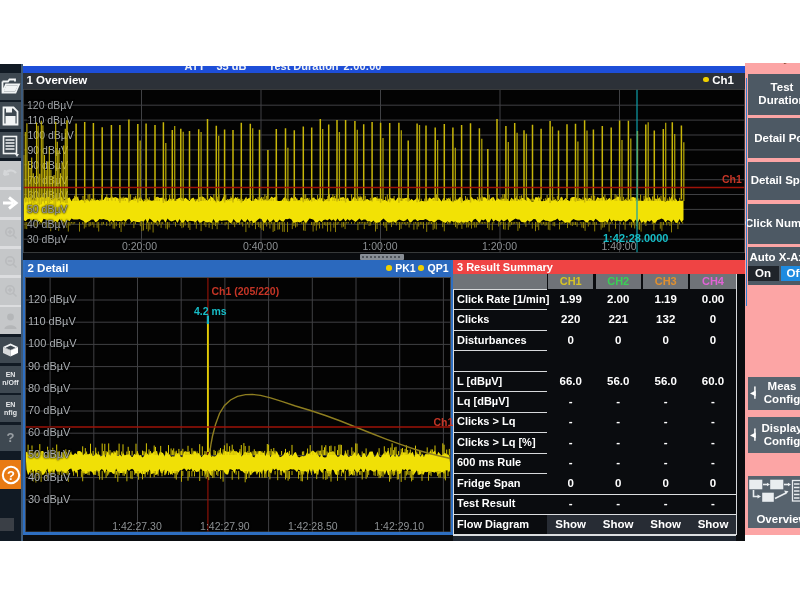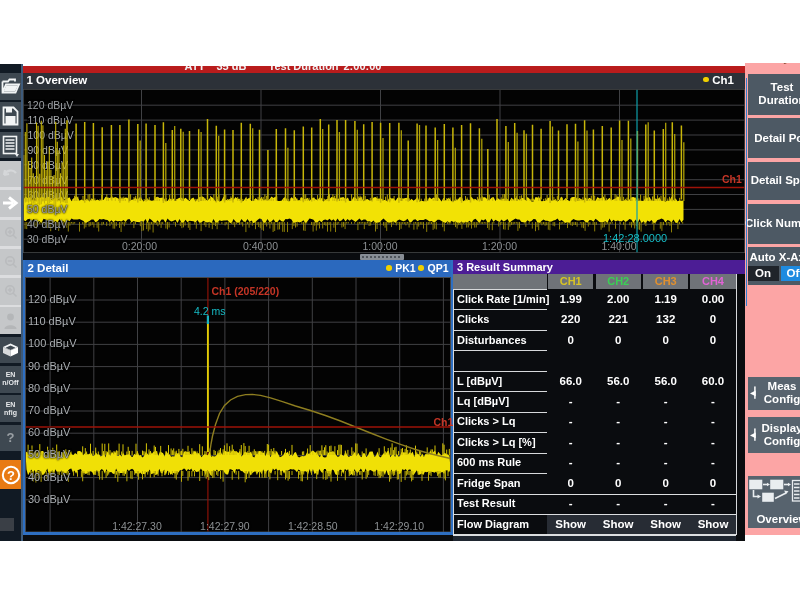--- a/index.html
+++ b/index.html
@@ -7,41 +7,41 @@
 #lsb{position:absolute;left:0;top:63.5px;width:21.5px;height:477px;background:#111a24;overflow:hidden}
 .sb{position:absolute;left:0;width:21px;display:flex;align-items:center;justify-content:center}
 .sb.dk{background:#3e4851}
 .sb.lt{background:#c5c7c9}
 .sb.or{background:#e87a12}
 .gen{font-size:7px;font-weight:bold;color:#e8eaec;line-height:8px;text-align:center;width:100%}
 .qm{font-size:13px;font-weight:bold;color:#9aa0a5}
 #lsbline{position:absolute;left:21.3px;top:63.5px;width:1.4px;height:477px;background:#3d5a7a}
 
 #main{position:absolute;left:22.5px;top:65.5px;width:722.5px;height:475px;background:#0a0c0f}
-#topbar{position:absolute;left:22.5px;top:65.5px;width:722.5px;height:7px;background:#b91c1c;overflow:hidden}
+#topbar{position:absolute;left:22.5px;top:65.5px;width:722.5px;height:7px;background:#1d4ed8;overflow:hidden}
 #topbar div{position:absolute;top:-5.5px;color:#f0f2f4;font-size:11px;font-weight:bold;white-space:nowrap}
 #ovhdr{position:absolute;left:22.5px;top:72.5px;width:722.5px;height:16.5px;background:#2c3138;color:#fff;font-size:11.5px;font-weight:bold;line-height:15px}
 #ovhdr .t{position:absolute;left:4px}
 .dot{display:inline-block;width:5.5px;height:5.5px;border-radius:50%;background:#f0d000;vertical-align:1.5px;margin-right:3.5px}
 #ovhdr .r{position:absolute;right:11px}
 .yl{position:absolute;font-size:10.5px;color:#9da1a5;white-space:nowrap;text-shadow:0 0 2px #000,0 0 2px #000}
 .yl2{position:absolute;font-size:11px;color:#aaaeb2;white-space:nowrap;text-shadow:0 0 2px #000,0 0 2px #000}
 .xl{position:absolute;font-size:10.5px;color:#8d9194;text-align:center;white-space:nowrap;text-shadow:0 0 2px #000}
 .redtx{position:absolute;font-size:10.5px;font-weight:bold;color:#c53526;white-space:nowrap}
-.cyantx{position:absolute;font-size:11px;font-weight:normal;color:#17bcc6;white-space:nowrap}
+.cyantx{position:absolute;font-size:11px;font-weight:bold;color:#17bcc6;white-space:nowrap}
 
 #split{position:absolute;left:360px;top:254px;width:44px;height:6px;background:#878d94;border-radius:1px}
 #split:before{content:"";position:absolute;left:2px;top:2px;width:40px;height:2px;background:repeating-linear-gradient(90deg,#4e545b 0 2px,#878d94 2px 4px)}
 
 #dpanel{position:absolute;left:22.5px;top:260px;width:430px;height:275px;background:#2e6fc2}
 #dhdr{position:absolute;left:24.5px;top:260px;width:426px;height:29px;color:#fff;font-size:11.5px;font-weight:bold;line-height:17px;background:#2b69be}
 #dhdr .t{position:absolute;left:3px}
 #dhdr .r{position:absolute;right:2px;font-size:10.5px}
 
-#rhdr{position:absolute;left:452.5px;top:260px;width:292.5px;height:14px;background:#4c1d95;color:#fff;font-size:11px;font-weight:bold;line-height:14px}
+#rhdr{position:absolute;left:452.5px;top:260px;width:292.5px;height:14px;background:#ef4444;color:#fff;font-size:11px;font-weight:bold;line-height:14px}
 .hc{height:15px;background:#6f7378;font-size:11px;font-weight:bold;text-align:center;line-height:15.5px}
 .rl{font-size:11px;font-weight:bold;color:#fff;white-space:nowrap}
 .rv{font-size:11.5px;font-weight:bold;color:#fff;text-align:center}
 .en{font-size:11px;font-weight:bold;color:#fff;text-align:center;white-space:nowrap}
 
 #rsb{position:absolute;left:745px;top:62.5px;width:55px;height:472.5px;background:#fca5a5;overflow:hidden}
 #rsbline{position:absolute;left:0.6px;top:15px;width:1.6px;height:228px;background:#2f7fd0}
 .sk{position:absolute;left:2.5px;width:69px;color:#fff;font-size:11.5px;font-weight:bold;display:flex;align-items:center;justify-content:center;text-align:center;line-height:13px;white-space:nowrap}
 .sk.a{background:#4d5964}
 .sk.b{background:#57636e}

